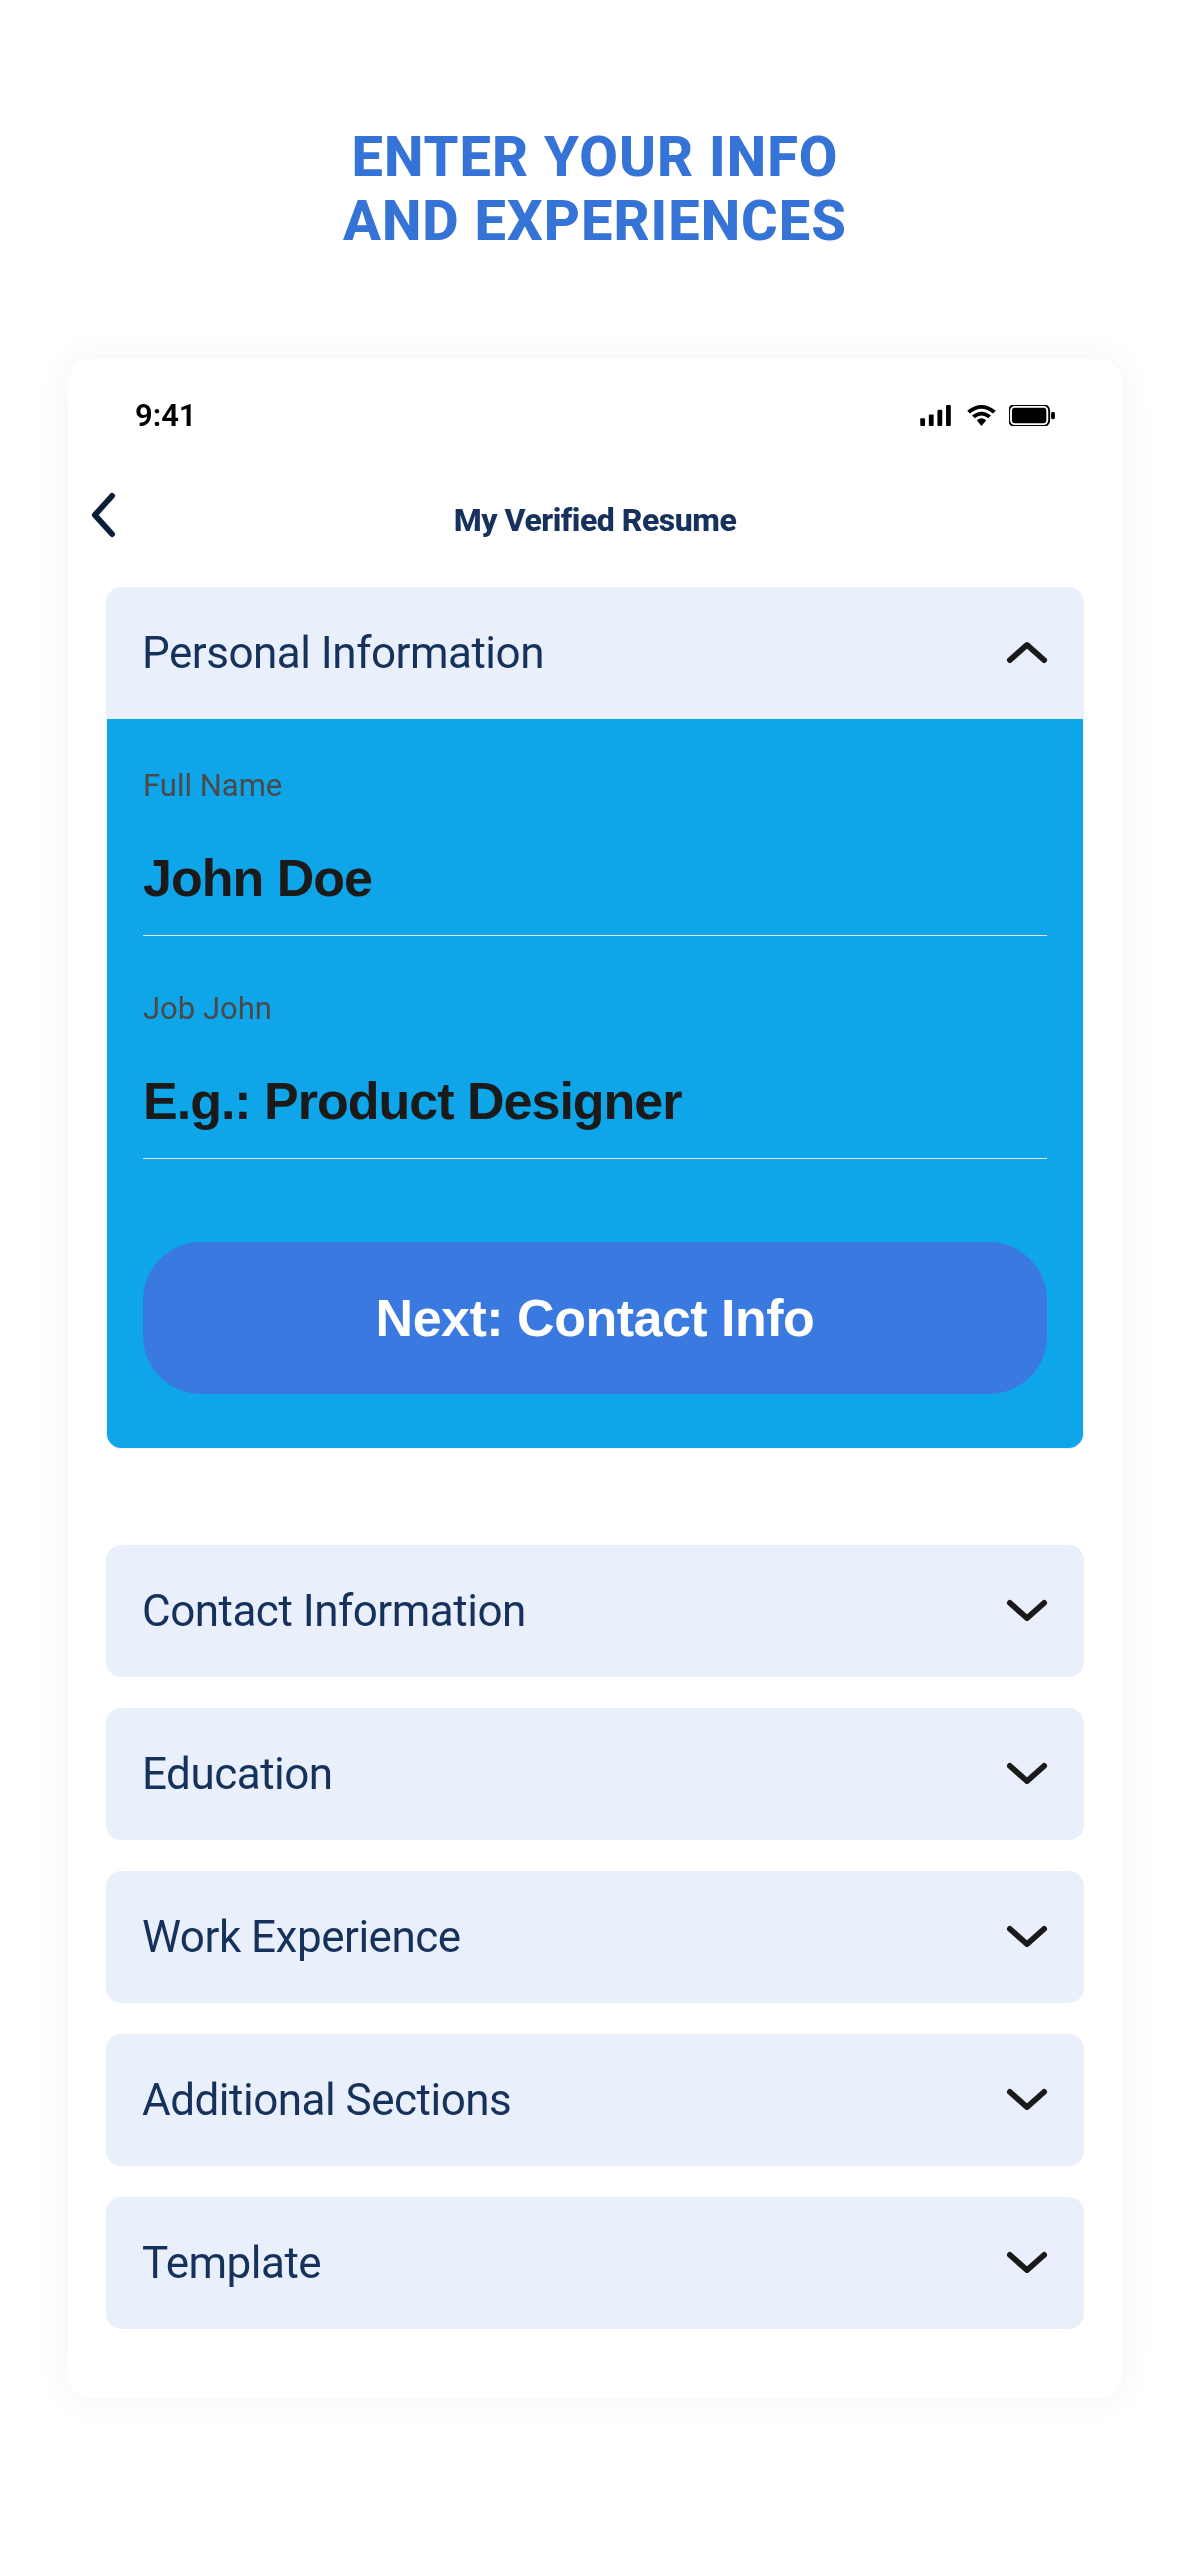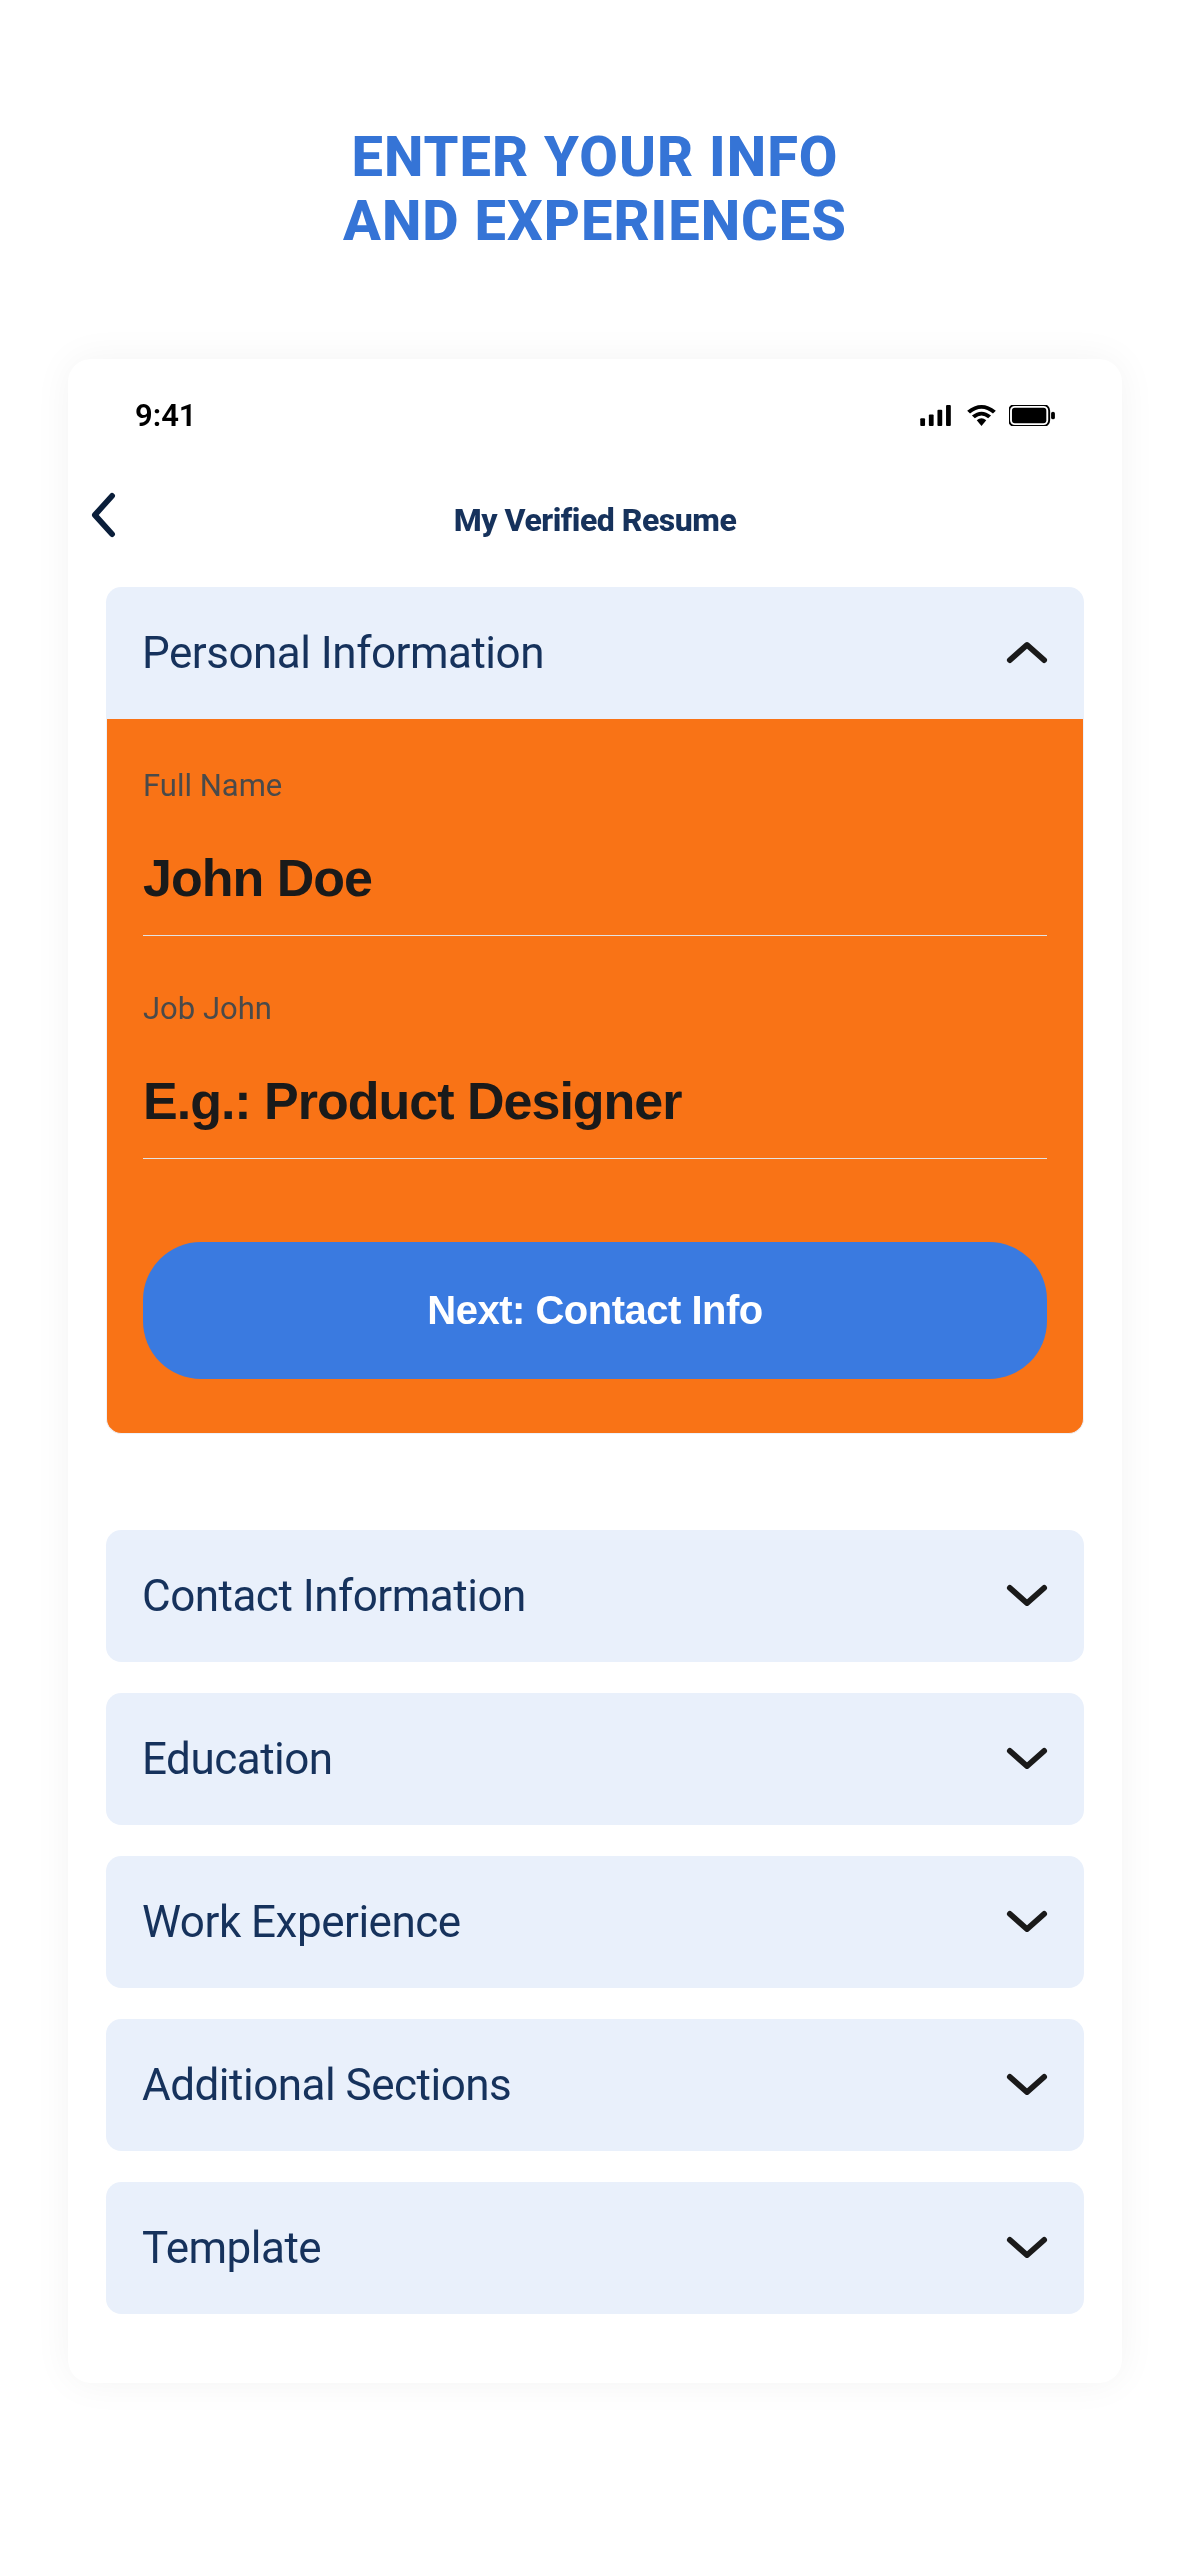--- a/index.html
+++ b/index.html
@@ -84,21 +84,21 @@
   font-weight: 400;
   color: #16325c;
   letter-spacing: -0.5px;
 }
 .chevron {
   font-size: 38px;
   color: #1a1a1a;
   font-weight: 600;
 }
 .section-body {
-  background: #f97316;
+  background: #0ea5e9;
   border: 1.9px solid #eef2f9;
   border-top: none;
   border-radius: 0 0 15.3px 15.3px;
   padding: 48px 36px 54px;
 }
 .field {
   margin-bottom: 54px;
 }
 .field-label {
   font-size: 31px;
@@ -122,21 +122,21 @@
   color: #1a1a1a;
   font-weight: 800;
 }
 .primary-btn {
   width: 100%;
   background: #3a7ae0;
   color: #ffffff;
   border: none;
   border-radius: 58px;
   padding: 46px 0;
-  font-size: 40px;
+  font-size: 52px;
   font-weight: 800;
   cursor: pointer;
   margin-top: 29px;
   letter-spacing: -0.5px;
 }
 .collapsed-sections {
   margin-top: 96px;
 }
 .collapsed-section {
   display: flex;

